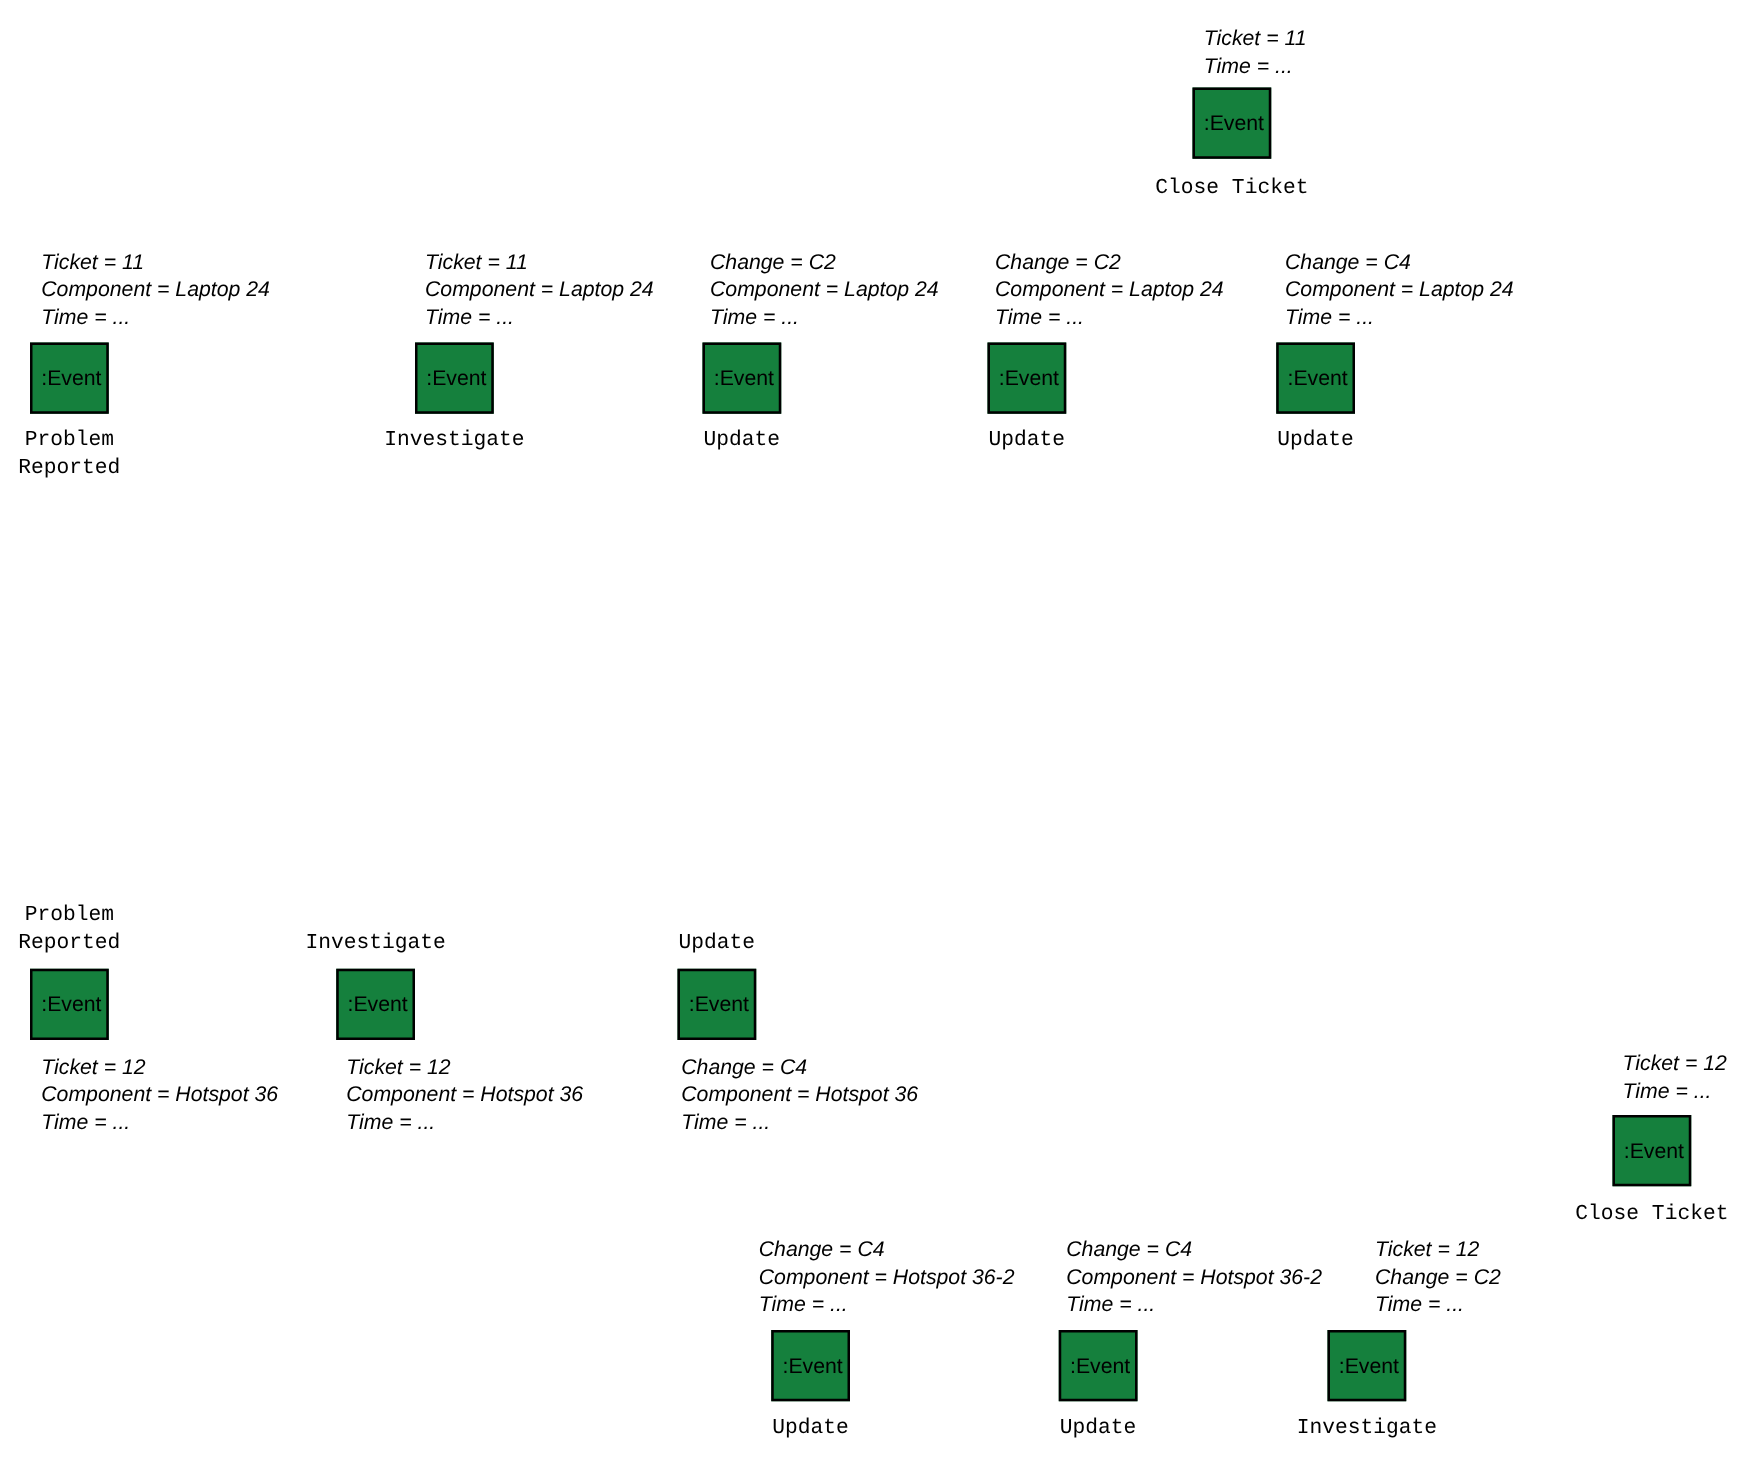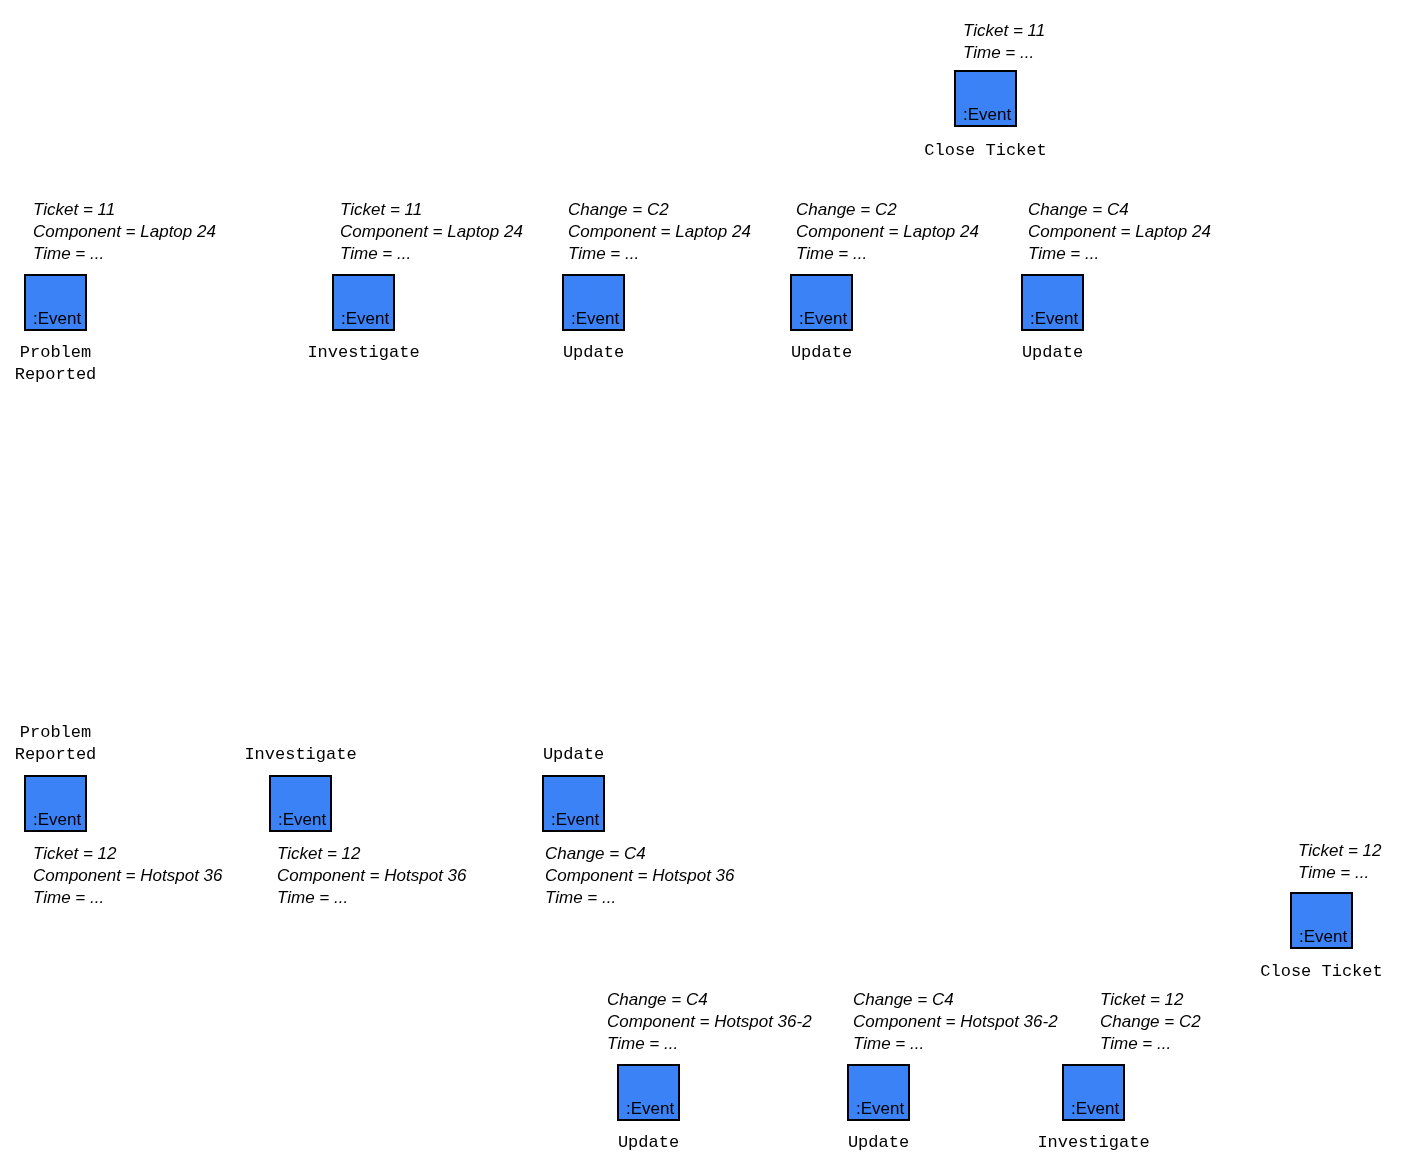--- a/index.html
+++ b/index.html
@@ -14,30 +14,29 @@
   .canvas {
     position: relative;
     width: 1404px; height: 1171px;
     background: #ffffff;
   }
   
   .event {
     position: absolute;
     width: 63px; height: 57px;
     border: 2px solid #000000;
-    background: #3b82f6;
+    background: #15803d;
   }
   .box-label {
     width: 100%; height: 100%;
     display: flex;
     align-items: center;
     padding-left: 7px;
     line-height: 1;
     white-space: nowrap;
-    margin-top: 16px;
   }
   .attrs {
     position: absolute;
     width: max-content;
     font-style: italic;
     line-height: 22px;
     white-space: pre-line;
   }
   .caption {
     position: absolute;

